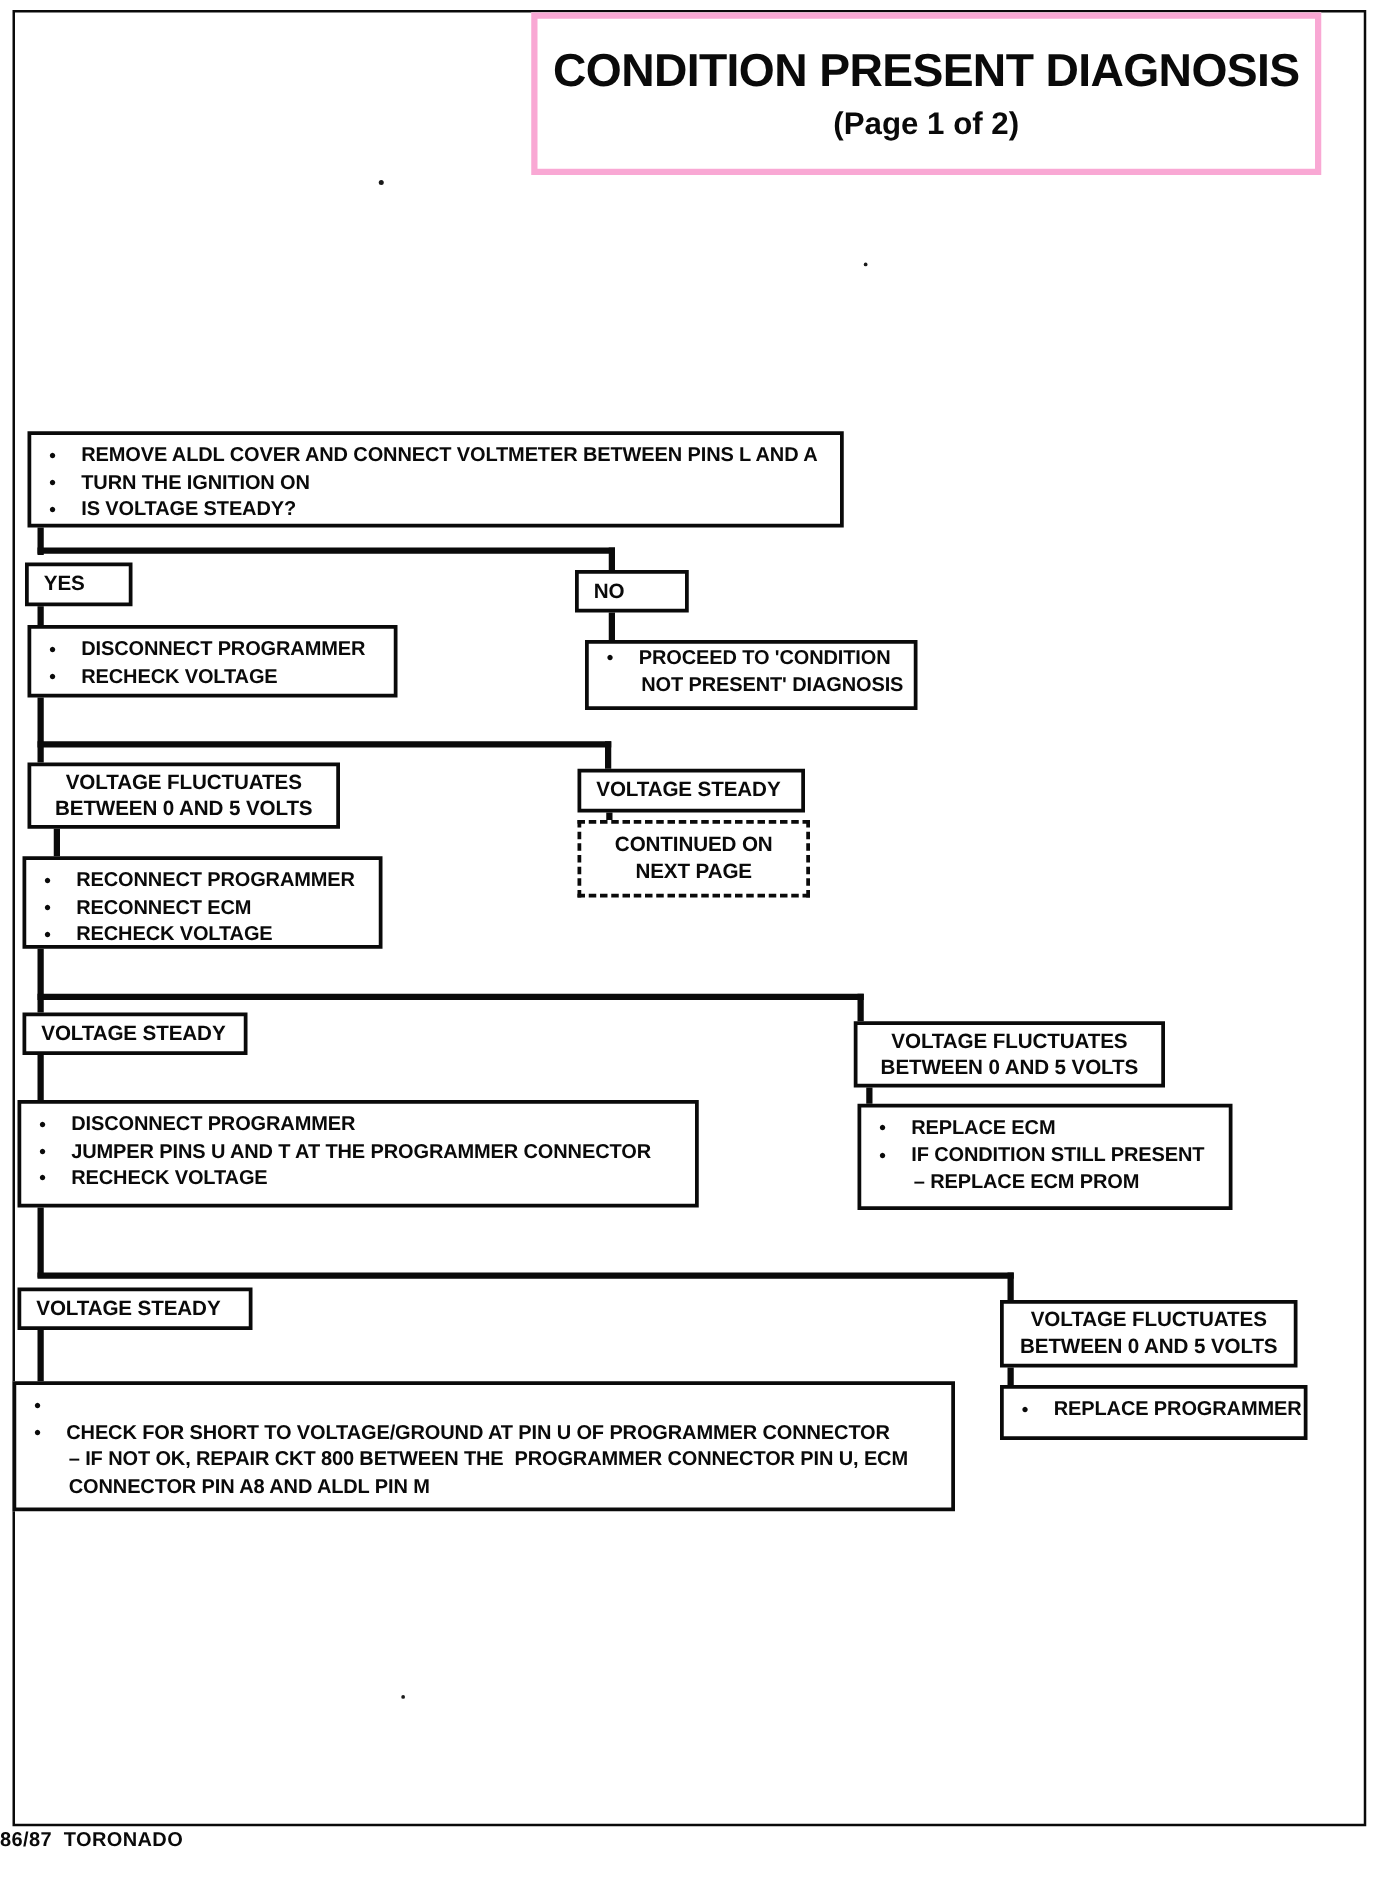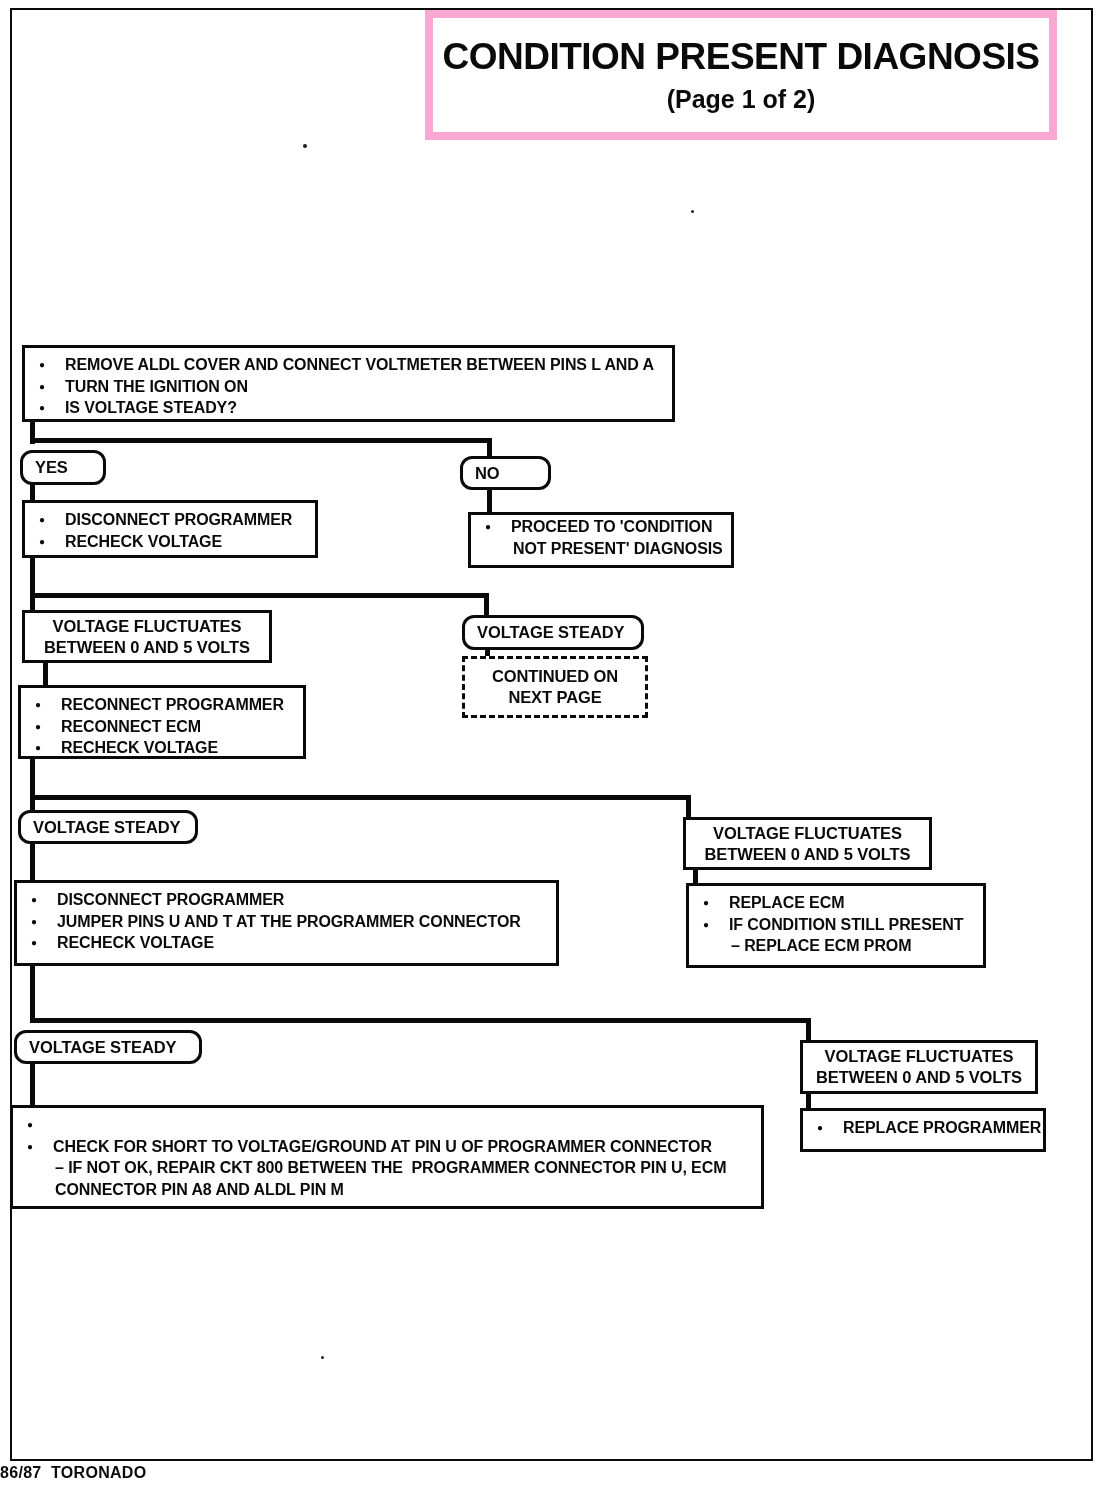--- a/index.html
+++ b/index.html
@@ -16,39 +16,39 @@
 
   
   #frame {
     position:absolute; left:10px; top:8px; width:1083px; height:1453px;
     border:2px solid #0a0a0a;
   }
 
   
   #titlebox {
     position:absolute; left:425px; top:10px; width:632px; height:130px;
-    background:#fff; border:8px solid #f9a8d4;
+    background:#fff; border:5px solid #f9a8d4;
     display:flex; flex-direction:column; align-items:center; justify-content:center; gap:7px;
   }
   #title1 { font-size:37px; letter-spacing:-0.5px; }
   #title2 { font-size:25px; }
 
   
   .box { position:absolute; background:#fff; border:3px solid #0a0a0a; }
   .dashed { border:3px dashed #0a0a0a; }
 
   
   .rows { padding-top:6px; font-size:16px; line-height:21.5px; letter-spacing:-0.1px; }
   .row { display:flex; align-items:flex-start; }
   .blt { flex:0 0 26px; margin-left:14px; font-size:10px; line-height:21.5px; }
   .txt { white-space:pre; }
   .plain { padding-left:42px; }
 
   
-  .label { display:flex; align-items:center; padding-left:12px; font-size:16.5px; letter-spacing:-0.1px;border-radius:12px; }
+  .label { display:flex; align-items:center; padding-left:12px; font-size:16.5px; letter-spacing:-0.1px; }
 
   
   .center {
     display:flex; flex-direction:column; align-items:center; justify-content:center;
     text-align:center; font-size:16.5px; line-height:21px; letter-spacing:-0.1px;
   }
 
   
   .vline,.hline { position:absolute; background:#0a0a0a; }
   .vline { width:5px; }

